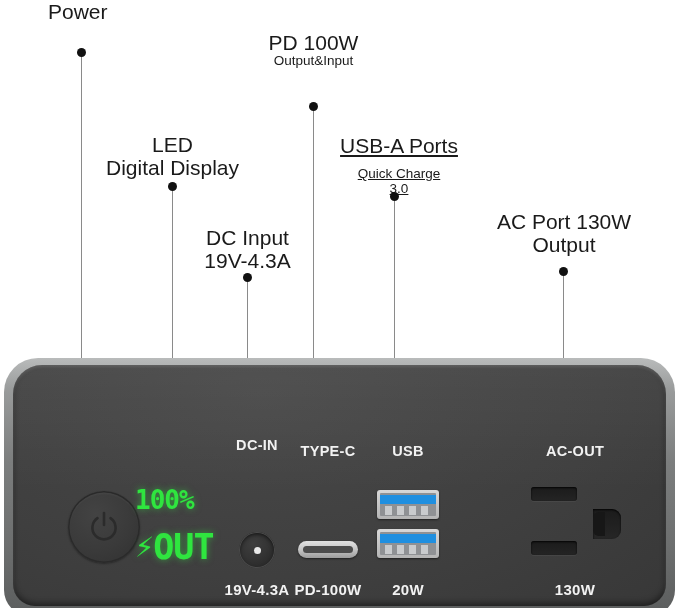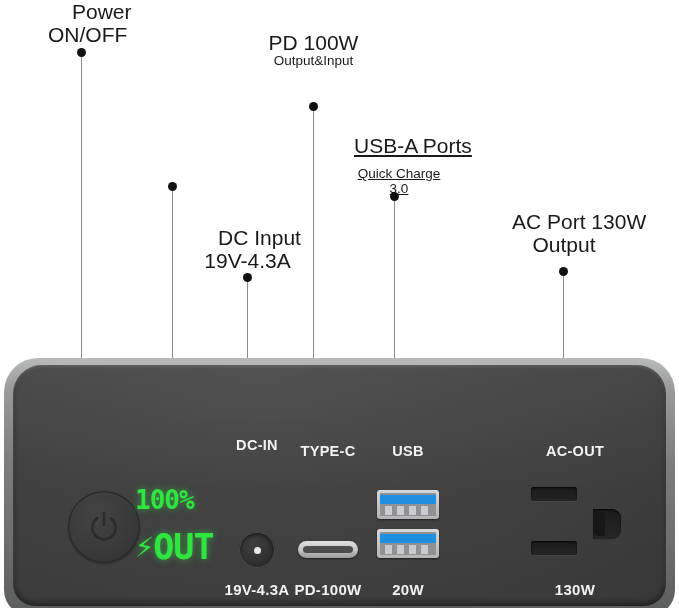--- a/index.html
+++ b/index.html
@@ -22,21 +22,20 @@
   
   .callout {
     position: absolute;
     color: #1a1a1a;
     line-height: 1.10;
     white-space: nowrap;
   }
   .callout .l1 {
     font-size: 21px;
     display: block;
-    margin-left: 24px;
   }
   .callout .l2 {
     font-size: 21px;
     display: block;
   }
   .callout .l3 {
     font-size: 13.5px;
     display: block;
   }
   .ct-center { text-align: center; }
@@ -252,23 +251,26 @@
     border-radius: 6px 0 0 6px;
   }
 </style>
 </head>
 <body>
 
 <div id="stage">
 
   <div class="callout ct-left" style="left:48px; top:0px;">
     <span class="l1">Power</span>
-    <span class="l2">ON/OFF</span>
-  </div>
-
+  </div>
+
+  <div class="callout ct-center" style="left:96px; top:133px; width:153px;">
+    <span class="l1">LED</span>
+    <span class="l2">Digital Display</span>
+  </div>
 
   <div class="callout ct-center" style="left:190px; top:226px; width:115px;">
     <span class="l1">DC Input</span>
     <span class="l2">19V-4.3A</span>
   </div>
 
   <div class="callout ct-center" style="left:245px; top:31px; width:137px;">
     <span class="l2">PD 100W</span>
     <span class="l3">Output&amp;Input</span>
   </div>

